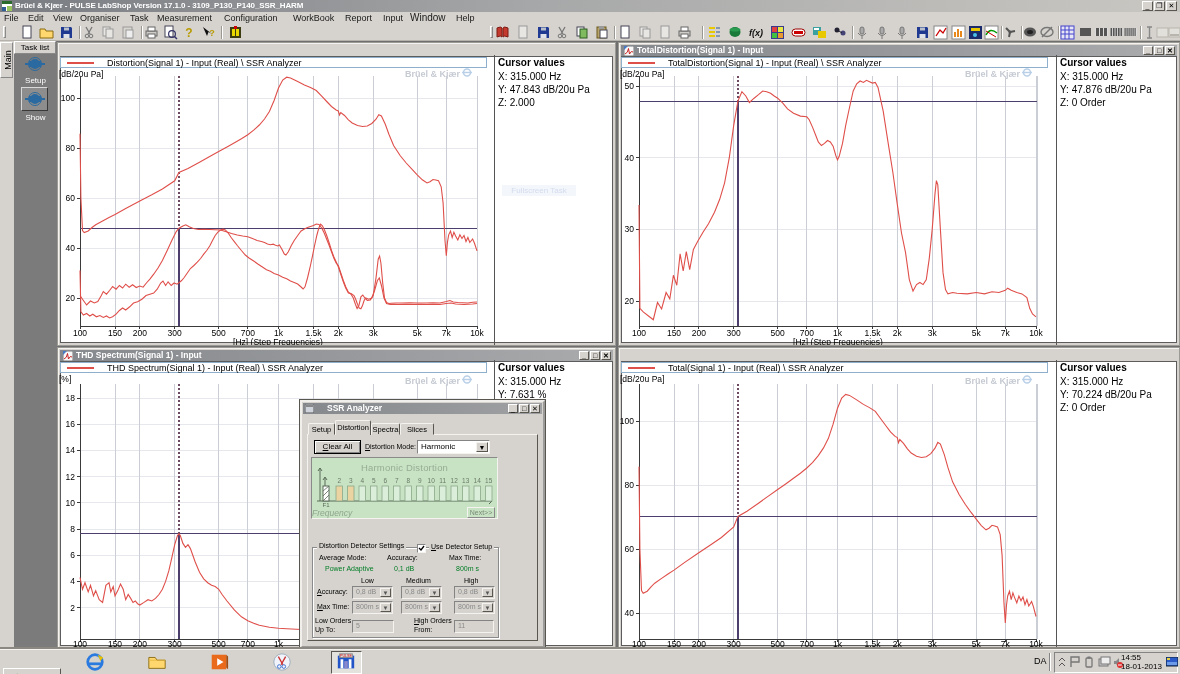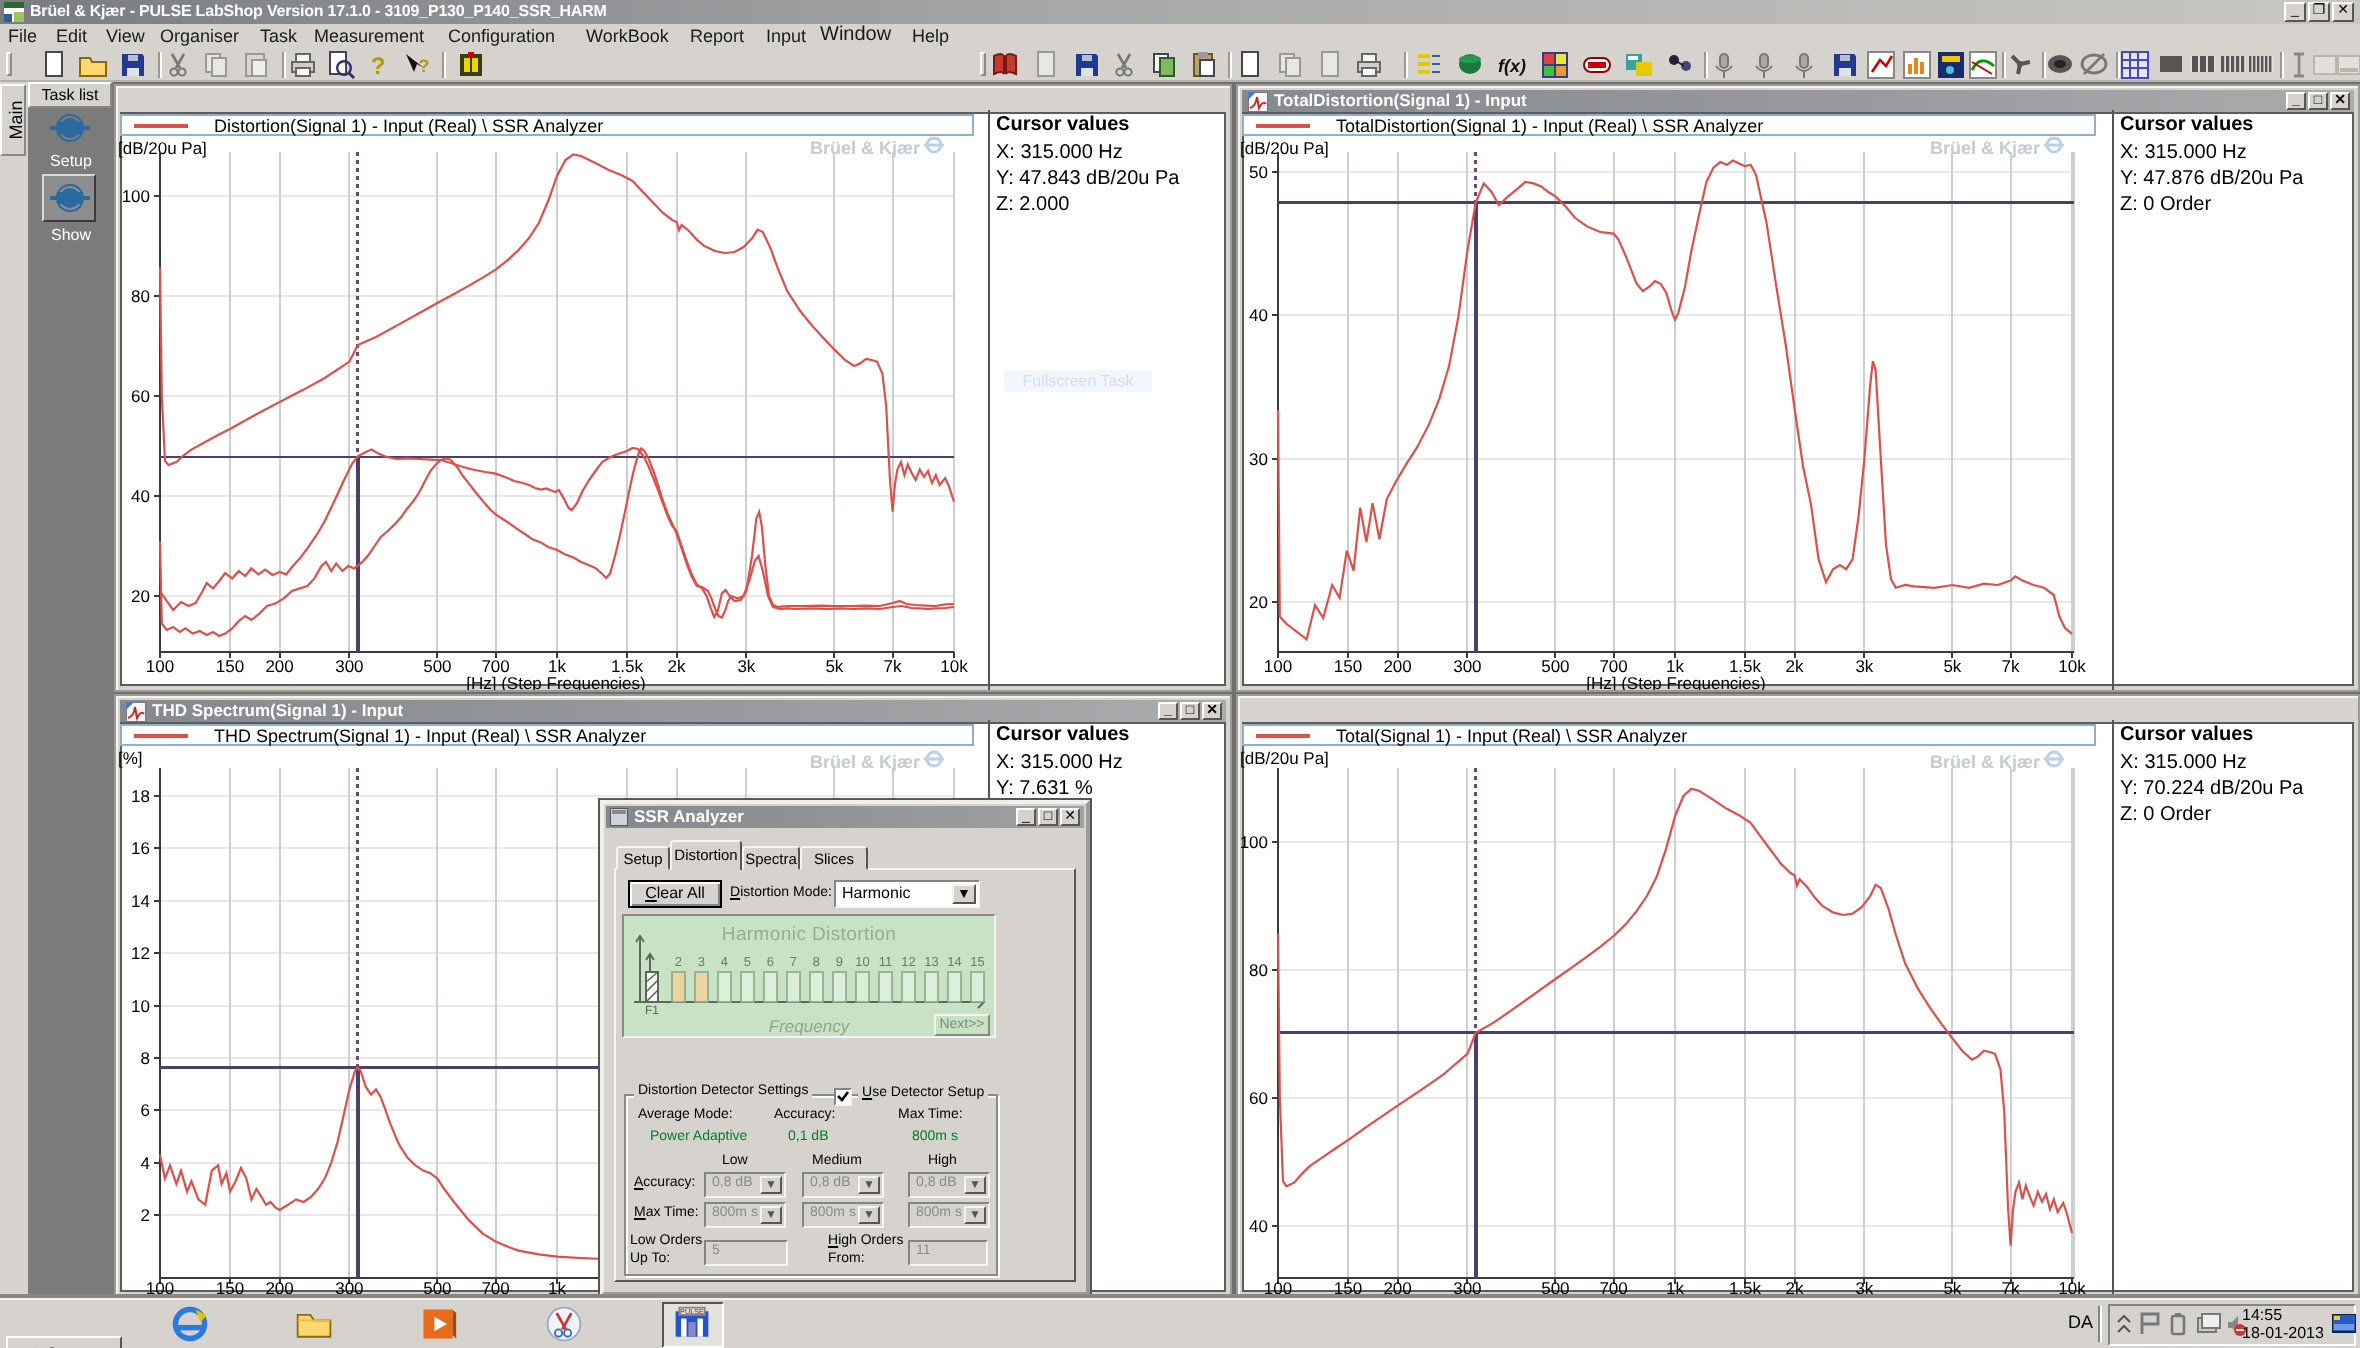--- a/index.html
+++ b/index.html
@@ -619,21 +619,21 @@
       <line x1="639" y1="516.3" x2="1037" y2="516.3" stroke="#4c3f6d" stroke-width="1.2"></line>
       <line x1="737.9" y1="384" x2="737.9" y2="516.3" stroke="#6d4a62" stroke-width="1.4" stroke-dasharray="2,2"></line>
       <line x1="737.9" y1="516.3" x2="737.9" y2="639" stroke="#4c3f6d" stroke-width="2"></line>
     </g>
     <path d="M639.0 466.8L639.9 549.0L641.5 590.6L643.2 593.2L647.2 591.2L651.0 586.8L654.7 583.2L661.6 578.4L668.0 574.0L674.0 570.1L684.7 562.4L698.8 552.8L710.8 544.8L721.4 537.5L733.7 526.9L737.9 516.4L747.0 511.2L758.5 503.2L768.7 495.9L777.7 489.5L786.0 483.7L793.5 478.3L800.4 473.2L806.8 468.0L812.7 462.3L818.3 455.6L823.5 447.9L828.4 438.3L833.1 424.2L837.5 408.2L841.7 398.0L845.7 394.4L849.5 395.4L856.7 399.9L863.4 404.4L869.5 407.6L875.3 411.4L880.7 418.8L885.7 425.5L890.5 431.9L895.1 436.4L897.3 437.6L898.5 442.8L899.8 439.6L903.5 443.4L907.4 448.8L911.2 453.0L916.5 456.2L921.5 457.5L926.3 456.8L930.8 453.6L935.0 448.2L937.8 442.4L940.4 444.0L944.3 454.6L947.9 467.4L952.6 481.8L959.1 494.6L965.2 504.2L970.9 512.2L976.2 519.2L981.3 525.6L986.0 529.8L989.0 528.2L992.0 525.3L994.8 526.0L997.5 526.9L1000.2 534.6L1002.1 555.4L1004.0 603.4L1005.3 622.9L1006.5 605.0L1007.7 596.0L1009.5 591.2L1011.2 599.6L1012.9 592.8L1014.6 597.6L1016.8 602.8L1018.9 596.0L1021.0 600.8L1023.0 597.0L1025.0 604.7L1026.9 599.6L1028.8 606.0L1031.6 601.5L1033.4 606.6L1036.0 616.5" fill="none" stroke="#df4f4a" stroke-width="1.1"></path>
   </svg>
 <div class="abs" style="left:1056px;top:360px;width:1px;height:287px;background:#555"></div>
 <div class="abs cvh" style="left:1060px;top:362px">Cursor values</div>
 <div class="abs cv" style="left:1060px;top:375px">X: 315.000 Hz<br>Y: 70.224 dB/20u Pa<br>Z: 0 Order</div>
 <div class="abs" style="left:300px;top:400px;width:245px;height:248px;background:#d6d3ce;border:2px outset #f0efec;box-shadow:0 0 0 1px #58564f">
-    <div class="abs" style="left:1px;top:1px;right:1px;height:11px;background:linear-gradient(90deg,#85888c,#9fa1a3);color:#fff;font-weight:bold;font-size:8.5px;line-height:11px;padding-left:14px">SSR Analyzer</div>
+    <div class="abs" style="left:1px;top:1px;right:1px;height:11px;background:linear-gradient(90deg,#85888c,#9fa1a3);color:#fff;font-weight:bold;font-size:8.5px;line-height:11px;padding-left:24px">SSR Analyzer</div>
     <svg class="abs" style="left:3px;top:2px" width="9" height="9">
       <rect width="9" height="9" fill="#cfd4dc" stroke="#555"></rect>
       <rect x="1" y="1" width="7" height="2" fill="#888"></rect>
     </svg>
     <div class="abs" style="right:25px;top:2px;width:10px;height:9px;background:#d6d3ce;border:1px solid;border-color:#fff #58564f #58564f #fff;font-size:7px;line-height:7px;text-align:center">_</div>
     <div class="abs" style="right:14px;top:2px;width:10px;height:9px;background:#d6d3ce;border:1px solid;border-color:#fff #58564f #58564f #fff;font-size:7px;line-height:7px;text-align:center">□</div>
     <div class="abs" style="right:3px;top:2px;width:10px;height:9px;background:#d6d3ce;border:1px solid;border-color:#fff #58564f #58564f #fff;font-size:7px;line-height:7px;text-align:center">✕</div>
     <div class="abs" style="left:5px;top:32px;right:5px;bottom:5px;border:1px solid;border-color:#f4f3f0 #58564f #58564f #f4f3f0"></div>
     <div class="tab" style="left:6px;top:21px;width:27px;height:12px;line-height:11px">Setup</div>
     <div class="tab" style="left:33px;top:18px;width:36px;height:15px;border-bottom:none;background:#d6d3ce;z-index:3;line-height:14px">Distortion</div>
@@ -673,21 +673,21 @@
         <text x="130.7" y="25" font-size="6.5" fill="#6a7a68" text-anchor="middle">11</text>
         <rect x="139.0" y="28" width="6.5" height="15" fill="#daeeda" stroke="#8aa888" stroke-width="0.8"></rect>
         <text x="142.2" y="25" font-size="6.5" fill="#6a7a68" text-anchor="middle">12</text>
         <rect x="150.5" y="28" width="6.5" height="15" fill="#daeeda" stroke="#8aa888" stroke-width="0.8"></rect>
         <text x="153.7" y="25" font-size="6.5" fill="#6a7a68" text-anchor="middle">13</text>
         <rect x="162.0" y="28" width="6.5" height="15" fill="#daeeda" stroke="#8aa888" stroke-width="0.8"></rect>
         <text x="165.2" y="25" font-size="6.5" fill="#6a7a68" text-anchor="middle">14</text>
         <rect x="173.5" y="28" width="6.5" height="15" fill="#daeeda" stroke="#8aa888" stroke-width="0.8"></rect>
         <text x="176.7" y="25" font-size="6.5" fill="#6a7a68" text-anchor="middle">15</text>
       </svg>
-      <div class="abs" style="left:0;top:50px;width:100%;text-align:center;color:#8fa68d;font-size:8.5px;font-style:italic">Frequency</div>
+      <div class="abs" style="left:0;top:50px;width:100%;color:#8fa68d;font-size:8.5px;font-style:italic">Frequency</div>
       <div class="abs" style="left:155px;top:49px;width:28px;height:11px;border:1px solid;border-color:#f4f3f0 #8a8a8a #8a8a8a #f4f3f0;font-size:7px;color:#7a8a78;text-align:center;line-height:9px">Next&gt;&gt;</div>
     </div>
     <div class="abs" style="left:10px;top:145px;width:187px;height:91px;border:1px solid #8a8a8a;box-shadow:1px 1px 0 #fff,inset 1px 1px 0 #fff"></div>
     <div class="glab" style="left:15px;top:140px;background:#d6d3ce;padding:0 2px">Distortion Detector Settings</div>
     <div class="abs" style="left:115px;top:142px;width:9px;height:9px;background:#fff;border:1px solid;border-color:#848484 #f4f3f0 #f4f3f0 #848484">
       <svg width="7" height="7" style="position:absolute;left:0;top:0">
         <path d="M1 3l2 2 3-4" stroke="#000" stroke-width="1.3" fill="none"></path>
       </svg>
     </div>
     <div class="glab" style="left:127px;top:141px;background:#d6d3ce;padding:0 2px"><u>U</u>se Detector Setup</div>

